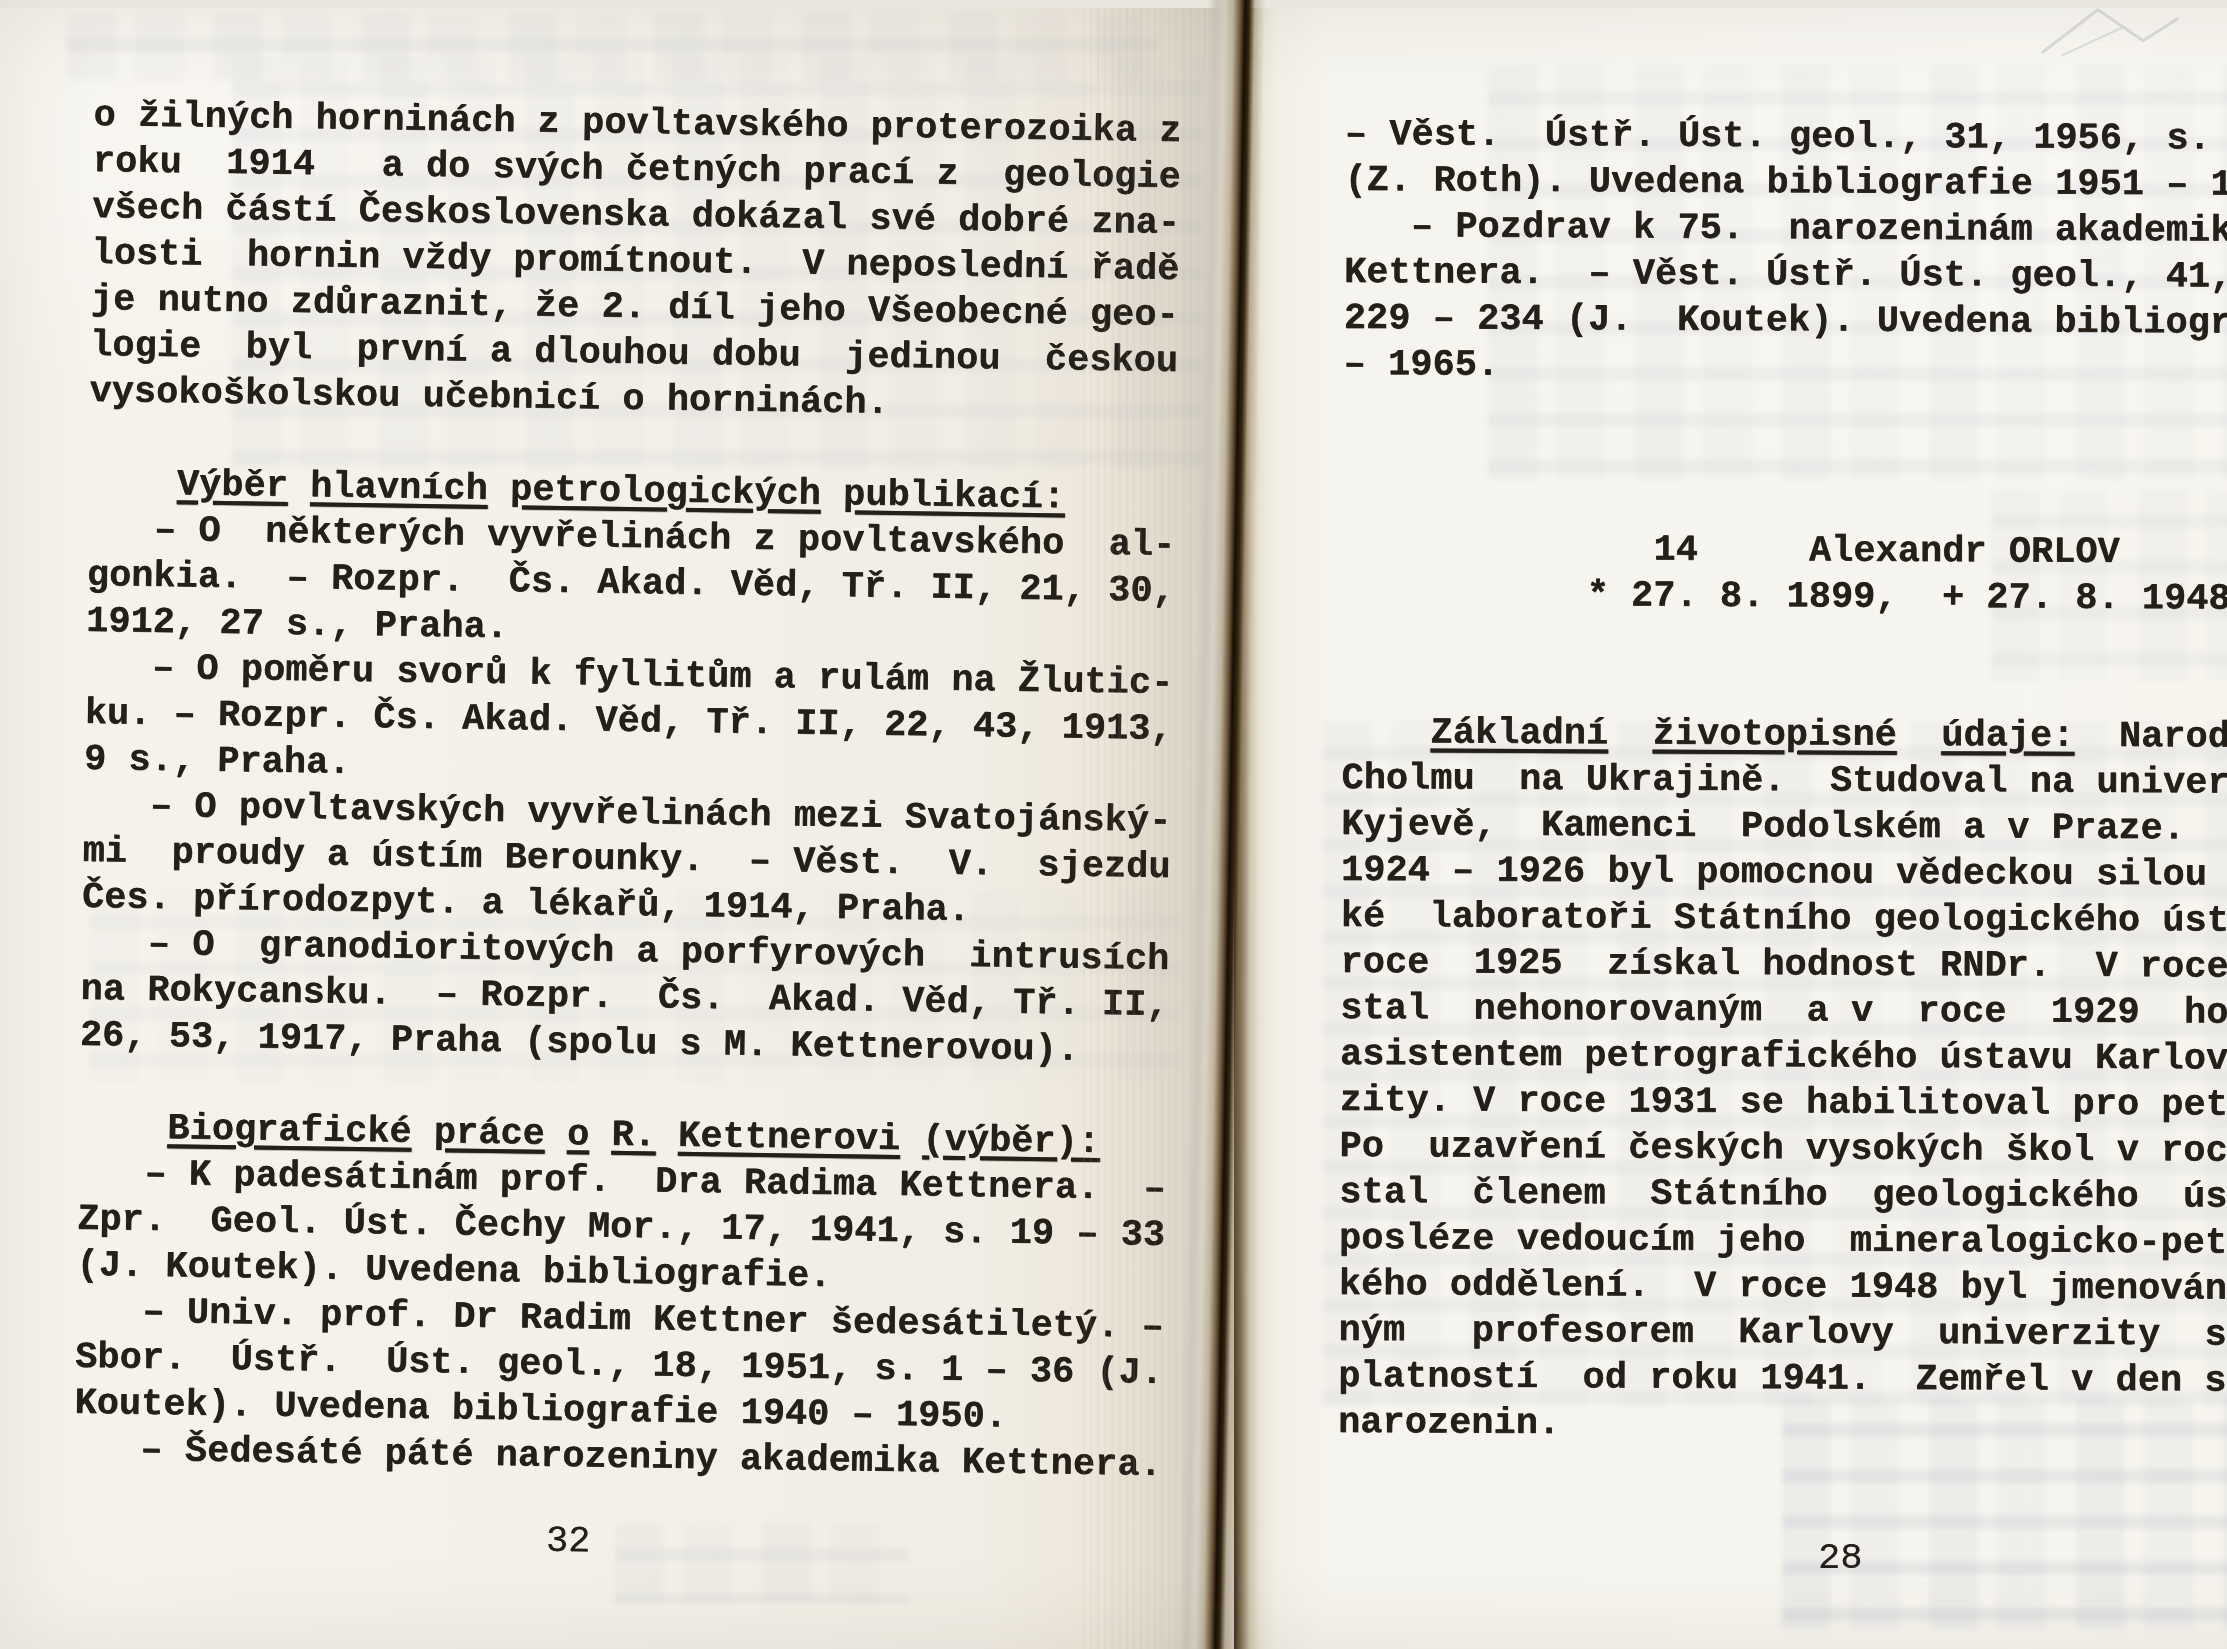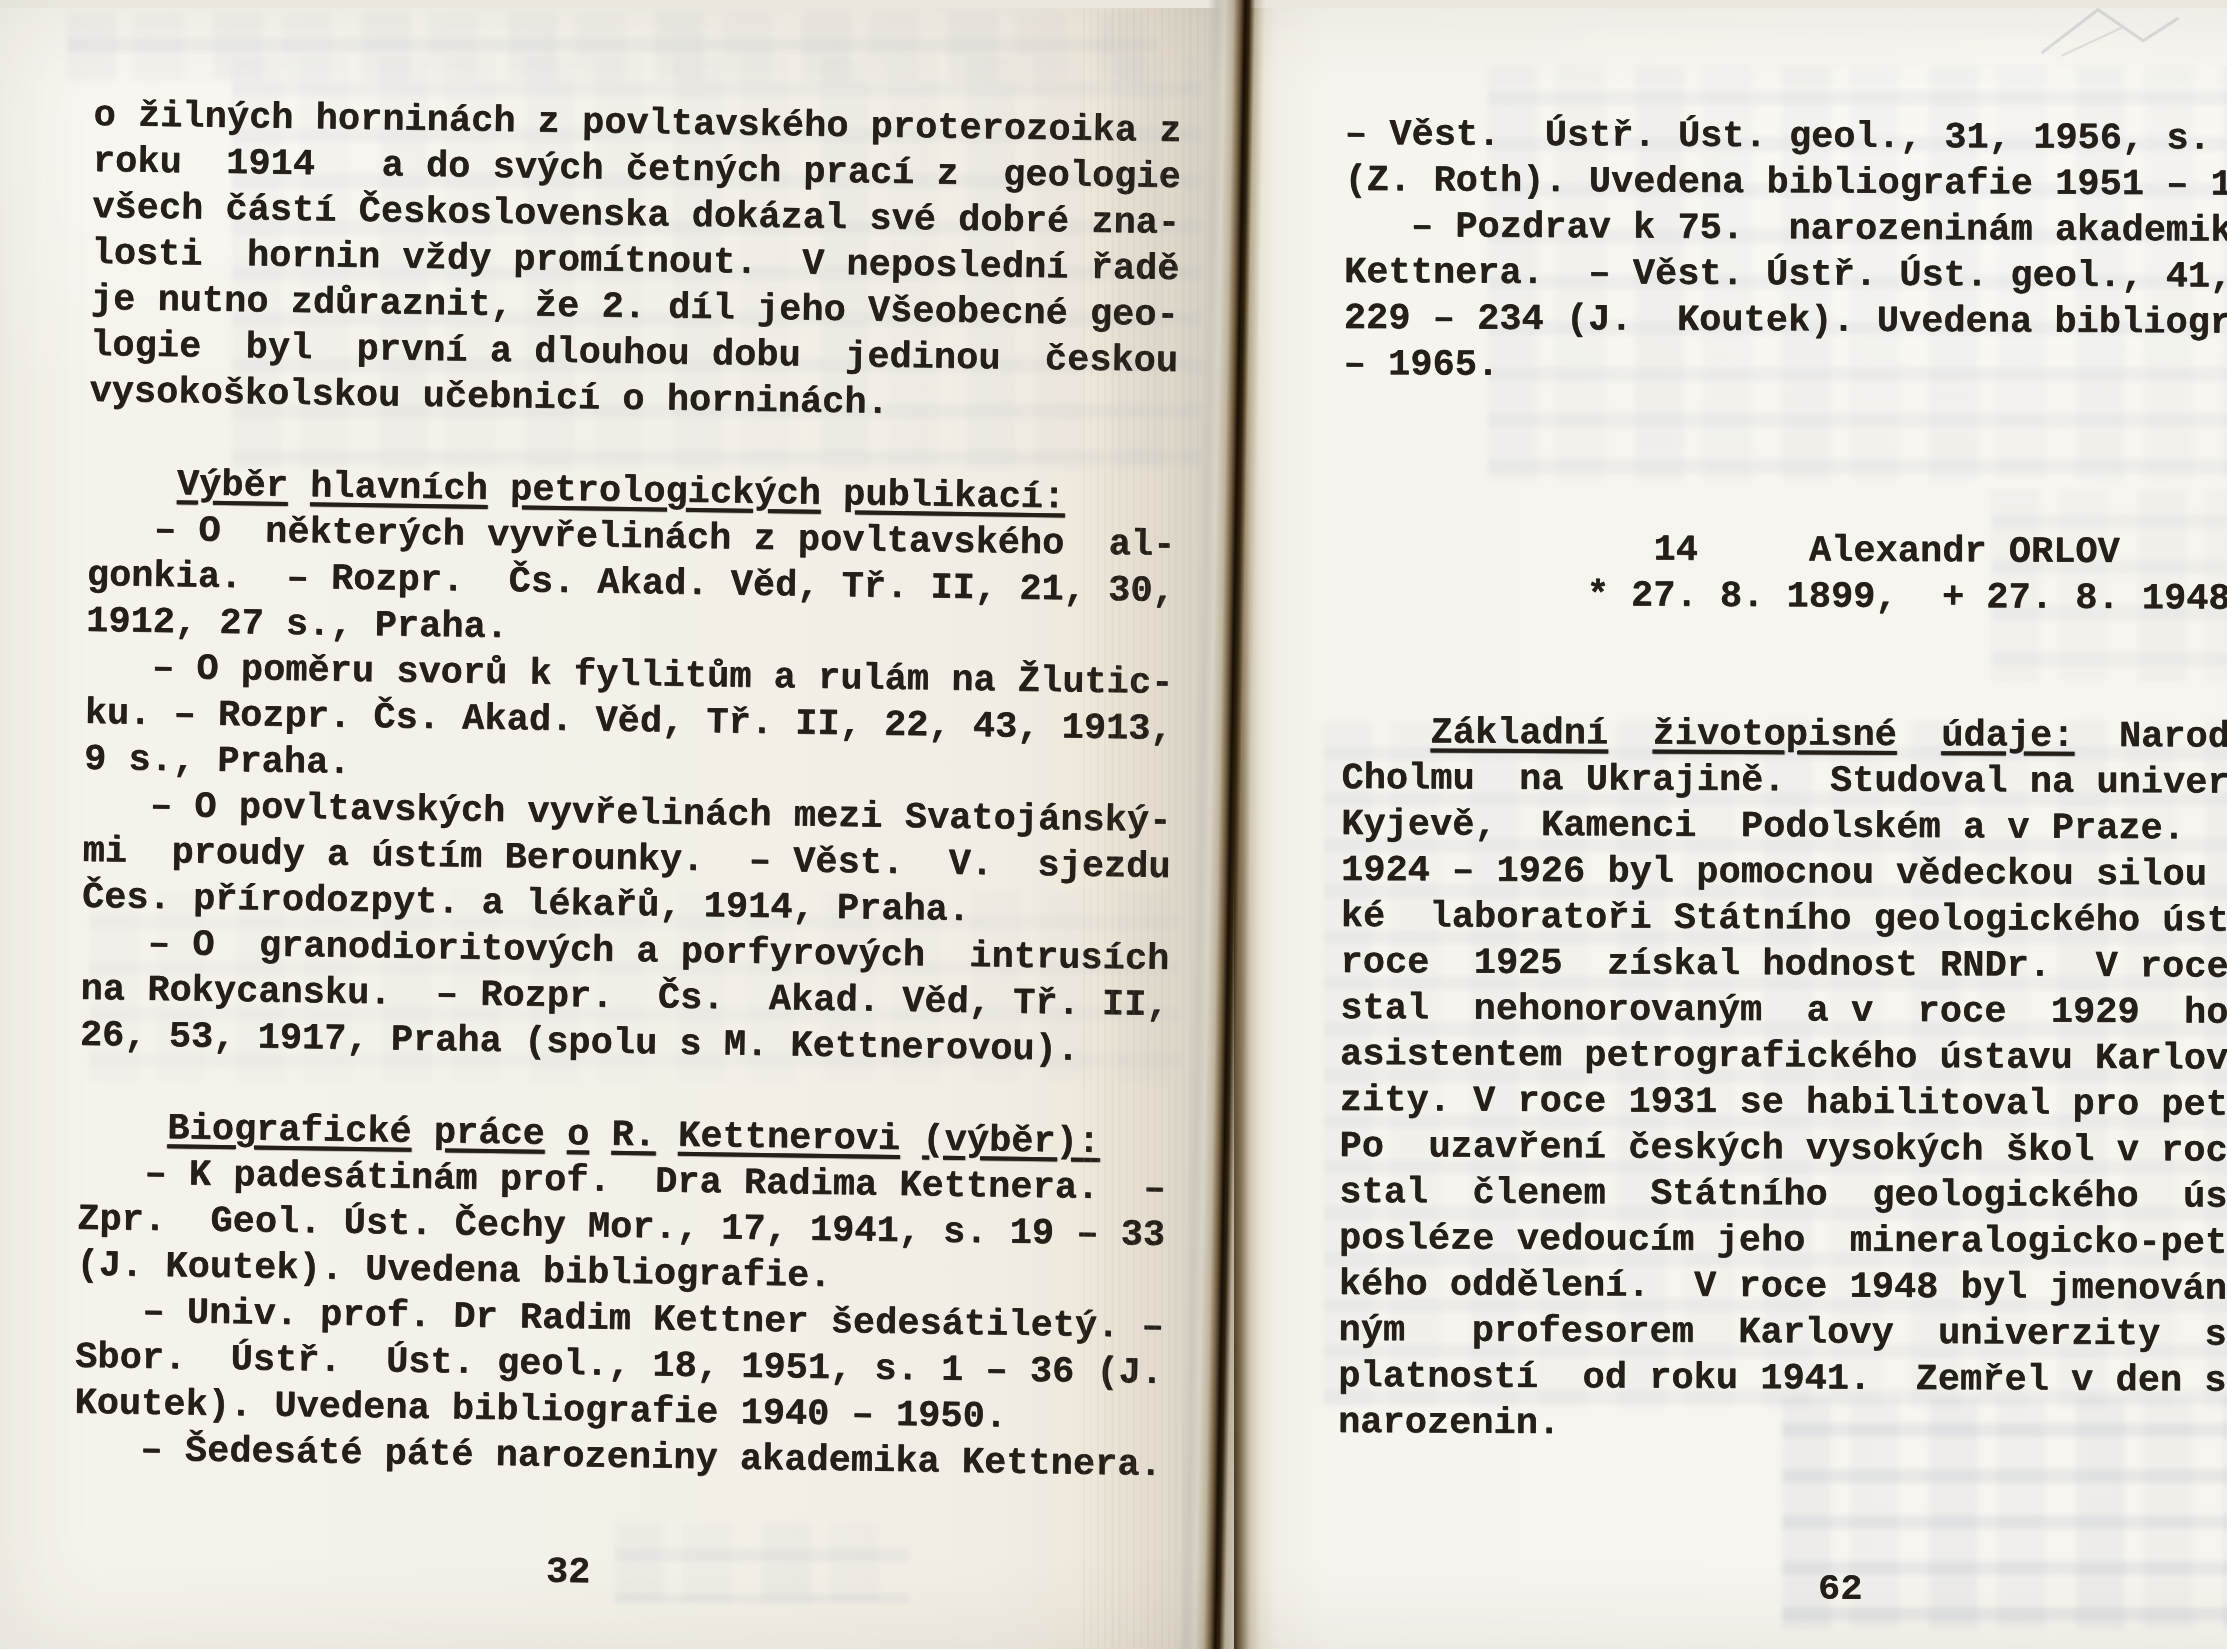--- a/index.html
+++ b/index.html
@@ -48,24 +48,23 @@
     white-space:pre;
     font-size:37px;line-height:46px;font-weight:700;
     color:var(--ink,#242019);
     text-shadow:0.3px 0.4px 0.6px rgba(36,30,22,.72), -0.2px 0 0.4px rgba(36,30,22,.38);
   }
   .tb-left{left:94px;top:84px;transform:rotate(0.85deg);transform-origin:0 0;}
   .tb-right{left:111px;top:103px;transform:rotate(0.3deg);transform-origin:0 0;}
   .line{height:46px;}
   .u{text-decoration:underline;text-decoration-thickness:4px;text-underline-offset:5.8px;}
   .page-number{
-    position:absolute;z-index:2;font-size:37px;line-height:37px;font-weight:700;
+    position:absolute;z-index:2;font-size:37px;line-height:37px;font-weight:400;
     color:var(--ink,#242019);
     text-shadow:0.3px 0.4px 0.6px rgba(36,30,22,.72);
-    margin-top:31px;
   }
   .pn-left{left:546px;top:1515px;transform:rotate(0.8deg);}
   .pn-right{left:584px;top:1532px;}
   
   .ghost{
     position:absolute;z-index:1;pointer-events:none;filter:blur(2.7px);
     background-image:
       repeating-linear-gradient(90deg,
         rgba(138,150,176,.11) 0 49px, rgba(138,150,176,0) 49px 68px,
         rgba(138,150,176,.08) 68px 117px, rgba(138,150,176,0) 117px 147px),
@@ -101,21 +100,21 @@
     <div class="page-number pn-left">32</div>
     <div class="fore-edge"></div>
   </div>
 
   <div class="page page-right">
     <div class="ghost gr-a"></div>
     <div class="ghost gr-b"></div>
     <div class="ghost gr-c"></div>
     <div class="ghost gr-d"></div>
     <div class="text-block tb-right"><div class="line">– Věst.  Ústř. Úst. geol., 31, 1956, s. 150 – 153</div><div class="line">(Z. Roth). Uvedena bibliografie 1951 – 1956.</div><div class="line">   – Pozdrav k 75.  narozeninám akademika  Radima</div><div class="line">Kettnera.  – Věst. Ústř. Úst. geol., 41, 1966, s.</div><div class="line">229 – 234 (J.  Koutek). Uvedena bibliografie 1961</div><div class="line">– 1965.</div><div class="line">&nbsp;</div><div class="line">&nbsp;</div><div class="line">&nbsp;</div><div class="line">              14     Alexandr ORLOV</div><div class="line">           * 27. 8. 1899,  + 27. 8. 1948</div><div class="line">&nbsp;</div><div class="line">&nbsp;</div><div class="line"><span>    </span><span class="u">Základní</span><span>  </span><span class="u">životopisné</span><span>  </span><span class="u">údaje:</span><span>  Narodil  se     v</span></div><div class="line">Cholmu  na Ukrajině.  Studoval na univerzitách  v</div><div class="line">Kyjevě,  Kamenci  Podolském a v Praze.  V  letech</div><div class="line">1924 – 1926 byl pomocnou vědeckou silou v chemic-</div><div class="line">ké  laboratoři Státního geologického ústavu  a  v</div><div class="line">roce  1925  získal hodnost RNDr.  V roce 1927  se</div><div class="line">stal  nehonorovaným  a v  roce  1929  honorovaným</div><div class="line">asistentem petrografického ústavu Karlovy univer-</div><div class="line">zity. V roce 1931 se habilitoval pro petrografii.</div><div class="line">Po  uzavření českých vysokých škol v roce 1939 se</div><div class="line">stal  členem  Státního  geologického  ústavu    a</div><div class="line">posléze vedoucím jeho  mineralogicko-petrografic-</div><div class="line">kého oddělení.  V roce 1948 byl jmenován mimořád-</div><div class="line">ným   profesorem  Karlovy  univerzity  s   právní</div><div class="line">platností  od roku 1941.  Zemřel v den svých  49.</div><div class="line">narozenin.</div></div>
-    <div class="page-number pn-right">62</div>
+    <div class="page-number pn-right">28</div>
   </div>
 
   <div class="seam"></div>
 
   <svg class="pencil" width="187" height="62" viewBox="0 0 420 140">
     <path d="M25 118 L150 22 L252 92 L330 42" fill="none" stroke="#9aa0ab" stroke-width="7" stroke-linecap="round"></path>
     <path d="M70 125 L205 62" fill="none" stroke="#a8adb6" stroke-width="5" stroke-linecap="round"></path>
   </svg>
 
   <div class="vignette"></div>

